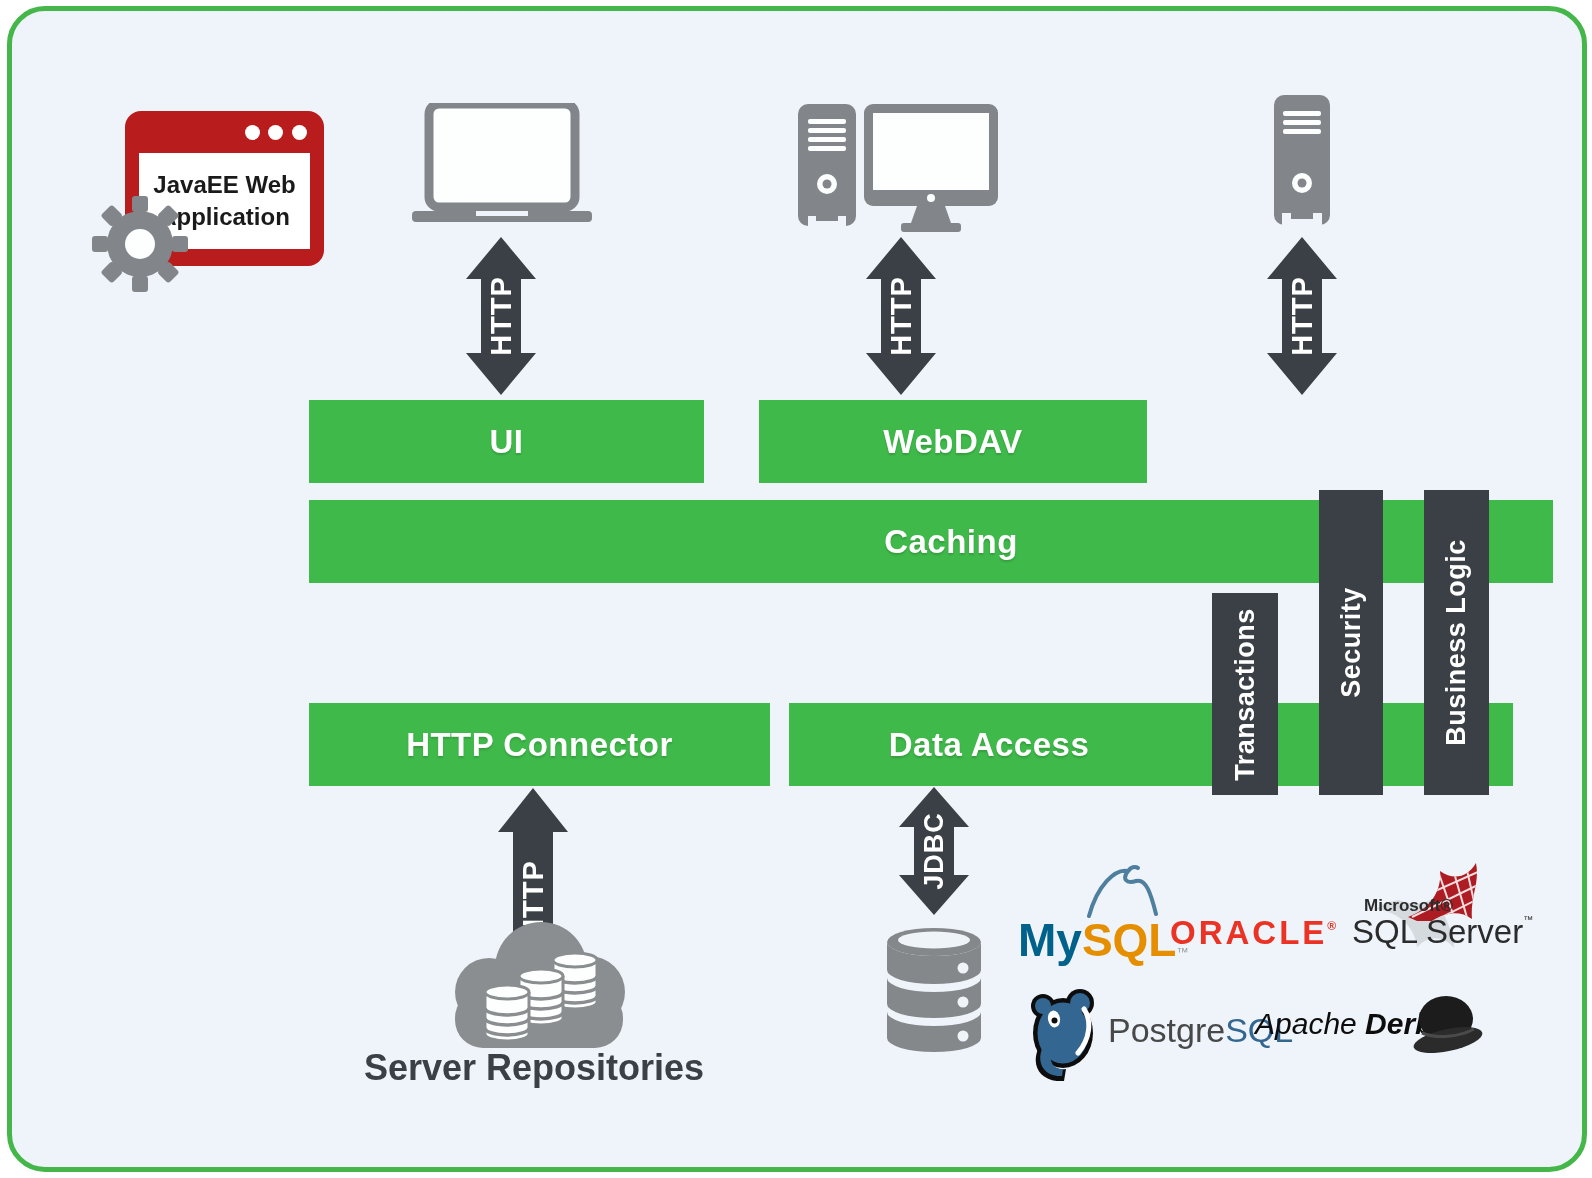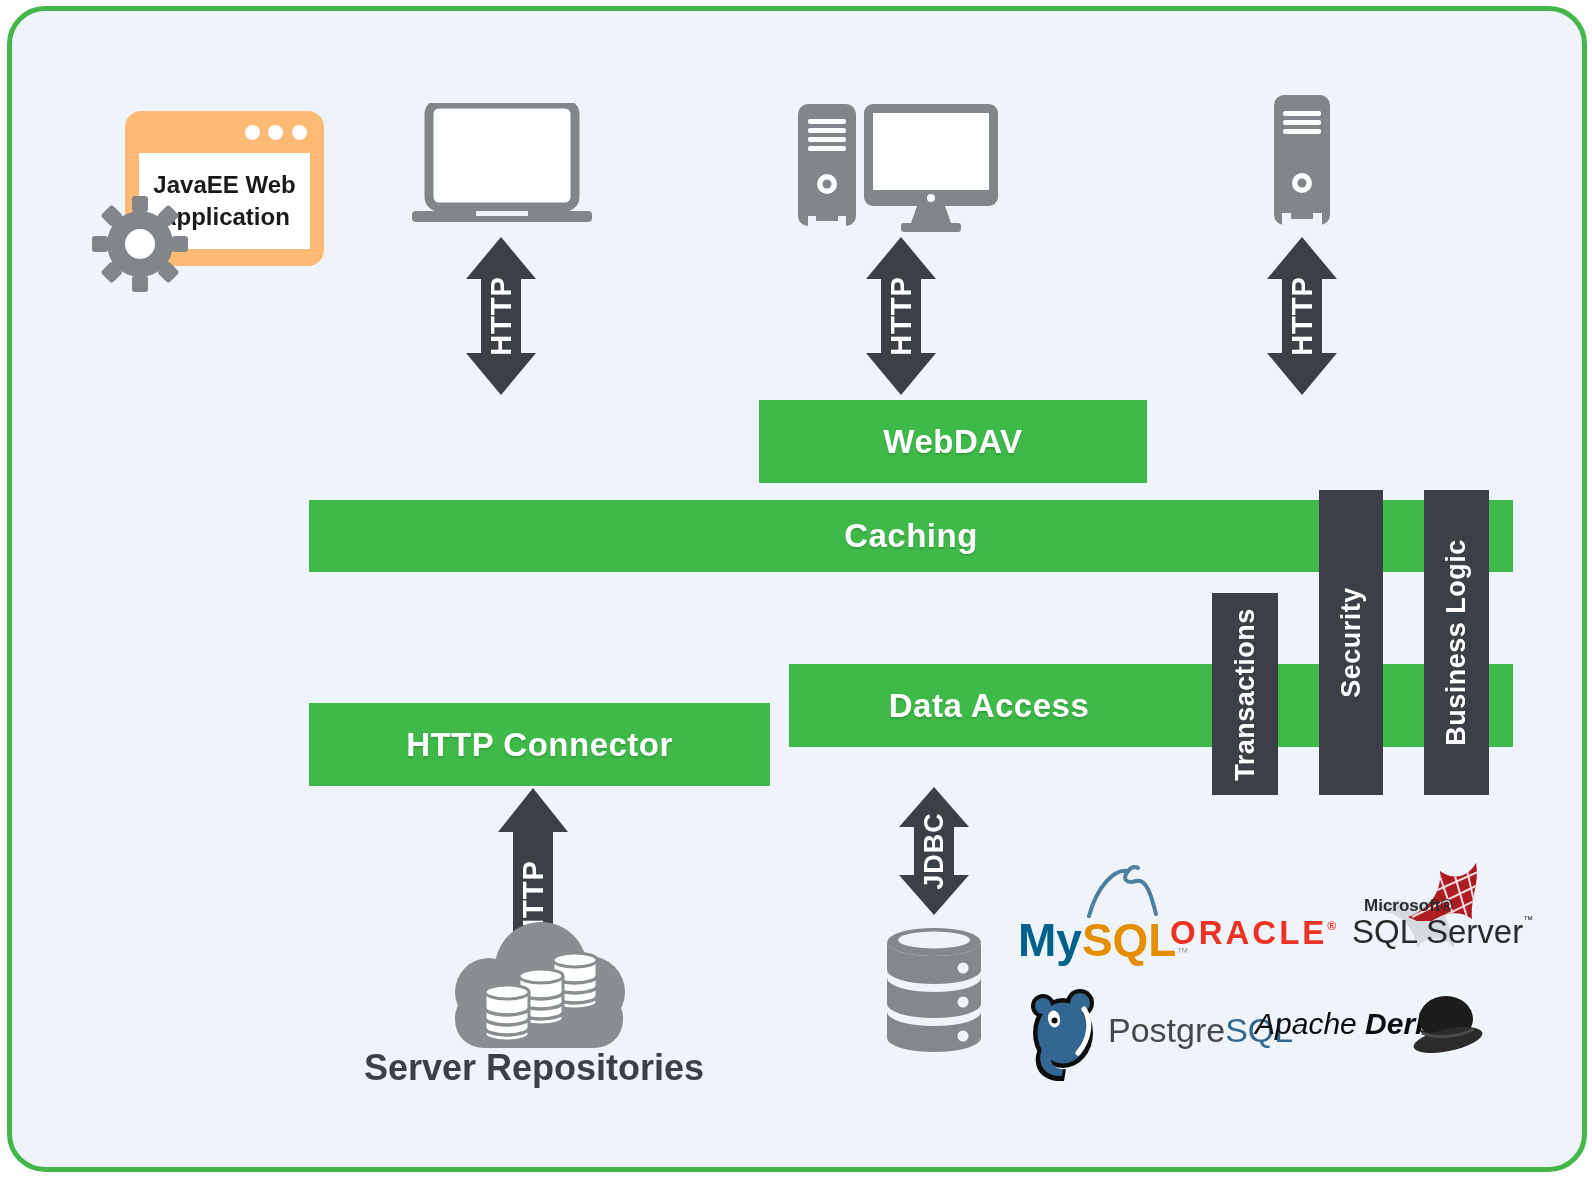--- a/index.html
+++ b/index.html
@@ -14,21 +14,21 @@
             text-shadow:0 2px 2px rgba(0,0,0,.15);white-space:nowrap;}
   
   .vbar{position:absolute;background:#3A4045;display:flex;align-items:center;justify-content:center;z-index:5;}
   .vbar .vlbl{transform:rotate(-90deg);white-space:nowrap;color:#fff;font-weight:700;
               font-size:27px;letter-spacing:.5px;}
   
   .arrow{position:absolute;}
   .arrow polygon{fill:#3A4045;}
   .arrow text{fill:#fff;font-family:"Liberation Sans",sans-serif;font-weight:700;letter-spacing:1px;}
   
-  .win{position:absolute;left:113px;top:100px;width:199px;height:155px;background:#fdba74;border-radius:16px;}
+  .win{position:absolute;left:113px;top:100px;width:199px;height:155px;background:#b91c1c;border-radius:16px;}
   .win-inner{position:absolute;left:14px;top:42px;width:171px;height:96px;background:#fff;
              display:flex;flex-direction:column;align-items:center;justify-content:center;}
   .win-inner div{font-size:24px;font-weight:700;color:#1A1A1A;line-height:1.35;}
   .win .dot{position:absolute;width:15px;height:15px;border-radius:50%;background:#fff;top:14px;}
   
   .remote-label{position:absolute;left:310px;top:1036px;width:424px;text-align:center;
                 font-size:36px;font-weight:700;color:#3A4045;}
   .mysql-text{position:absolute;left:1006px;top:902px;font-size:46px;font-weight:700;white-space:nowrap;}
   .mysql-text .my{color:#00618A;} .mysql-text .sql{color:#E48E00;}
   .mysql-text .tm{font-size:12px;color:#9a9a9a;font-weight:400;}
@@ -113,33 +113,36 @@
     </svg>
     <svg class="arrow" style="left:854px;top:226px;" width="70" height="158" viewBox="0 0 70 158">
       <polygon points="35,0 70,42 55,42 55,116 70,116 35,158 0,116 15,116 15,42 0,42"></polygon>
       <text x="35" y="79" transform="rotate(-90 35 79)" text-anchor="middle" dominant-baseline="central" font-size="29">HTTP</text>
     </svg>
     <svg class="arrow" style="left:1255px;top:226px;" width="70" height="158" viewBox="0 0 70 158">
       <polygon points="35,0 70,42 55,42 55,116 70,116 35,158 0,116 15,116 15,42 0,42"></polygon>
       <text x="35" y="79" transform="rotate(-90 35 79)" text-anchor="middle" dominant-baseline="central" font-size="29">HTTP</text>
     </svg>
 
+    <div class="bar" style="left:297px;top:389px;width:395px;height:83px;">
+      <span class="lbl">UI</span>
+    </div>
     <div class="bar" style="left:709px;top:389px;width:388px;height:83px;margin-left:38px;">
       <span class="lbl">WebDAV</span>
     </div>
 
-    <div class="bar" style="left:297px;top:489px;width:1204px;height:72px;">
+    <div class="bar" style="left:297px;top:489px;width:1204px;height:83px;padding-left:40px;">
       <span class="lbl">Caching</span>
     </div>
 
 
     <div class="bar" style="left:297px;top:692px;width:461px;height:83px;">
       <span class="lbl">HTTP Connector</span>
     </div>
-    <div class="bar" style="left:777px;top:653px;width:724px;height:83px;justify-content:flex-start;">
+    <div class="bar" style="left:777px;top:692px;width:724px;height:83px;justify-content:flex-start;">
       <span class="lbl" style="width:400px;text-align:center;">Data Access</span>
     </div>
 
     <div class="vbar" style="left:1200px;top:582px;width:66px;height:202px;">
       <span class="vlbl">Transactions</span>
     </div>
     <div class="vbar" style="left:1307px;top:479px;width:64px;height:305px;">
       <span class="vlbl">Security</span>
     </div>
     <div class="vbar" style="left:1412px;top:479px;width:65px;height:305px;">

